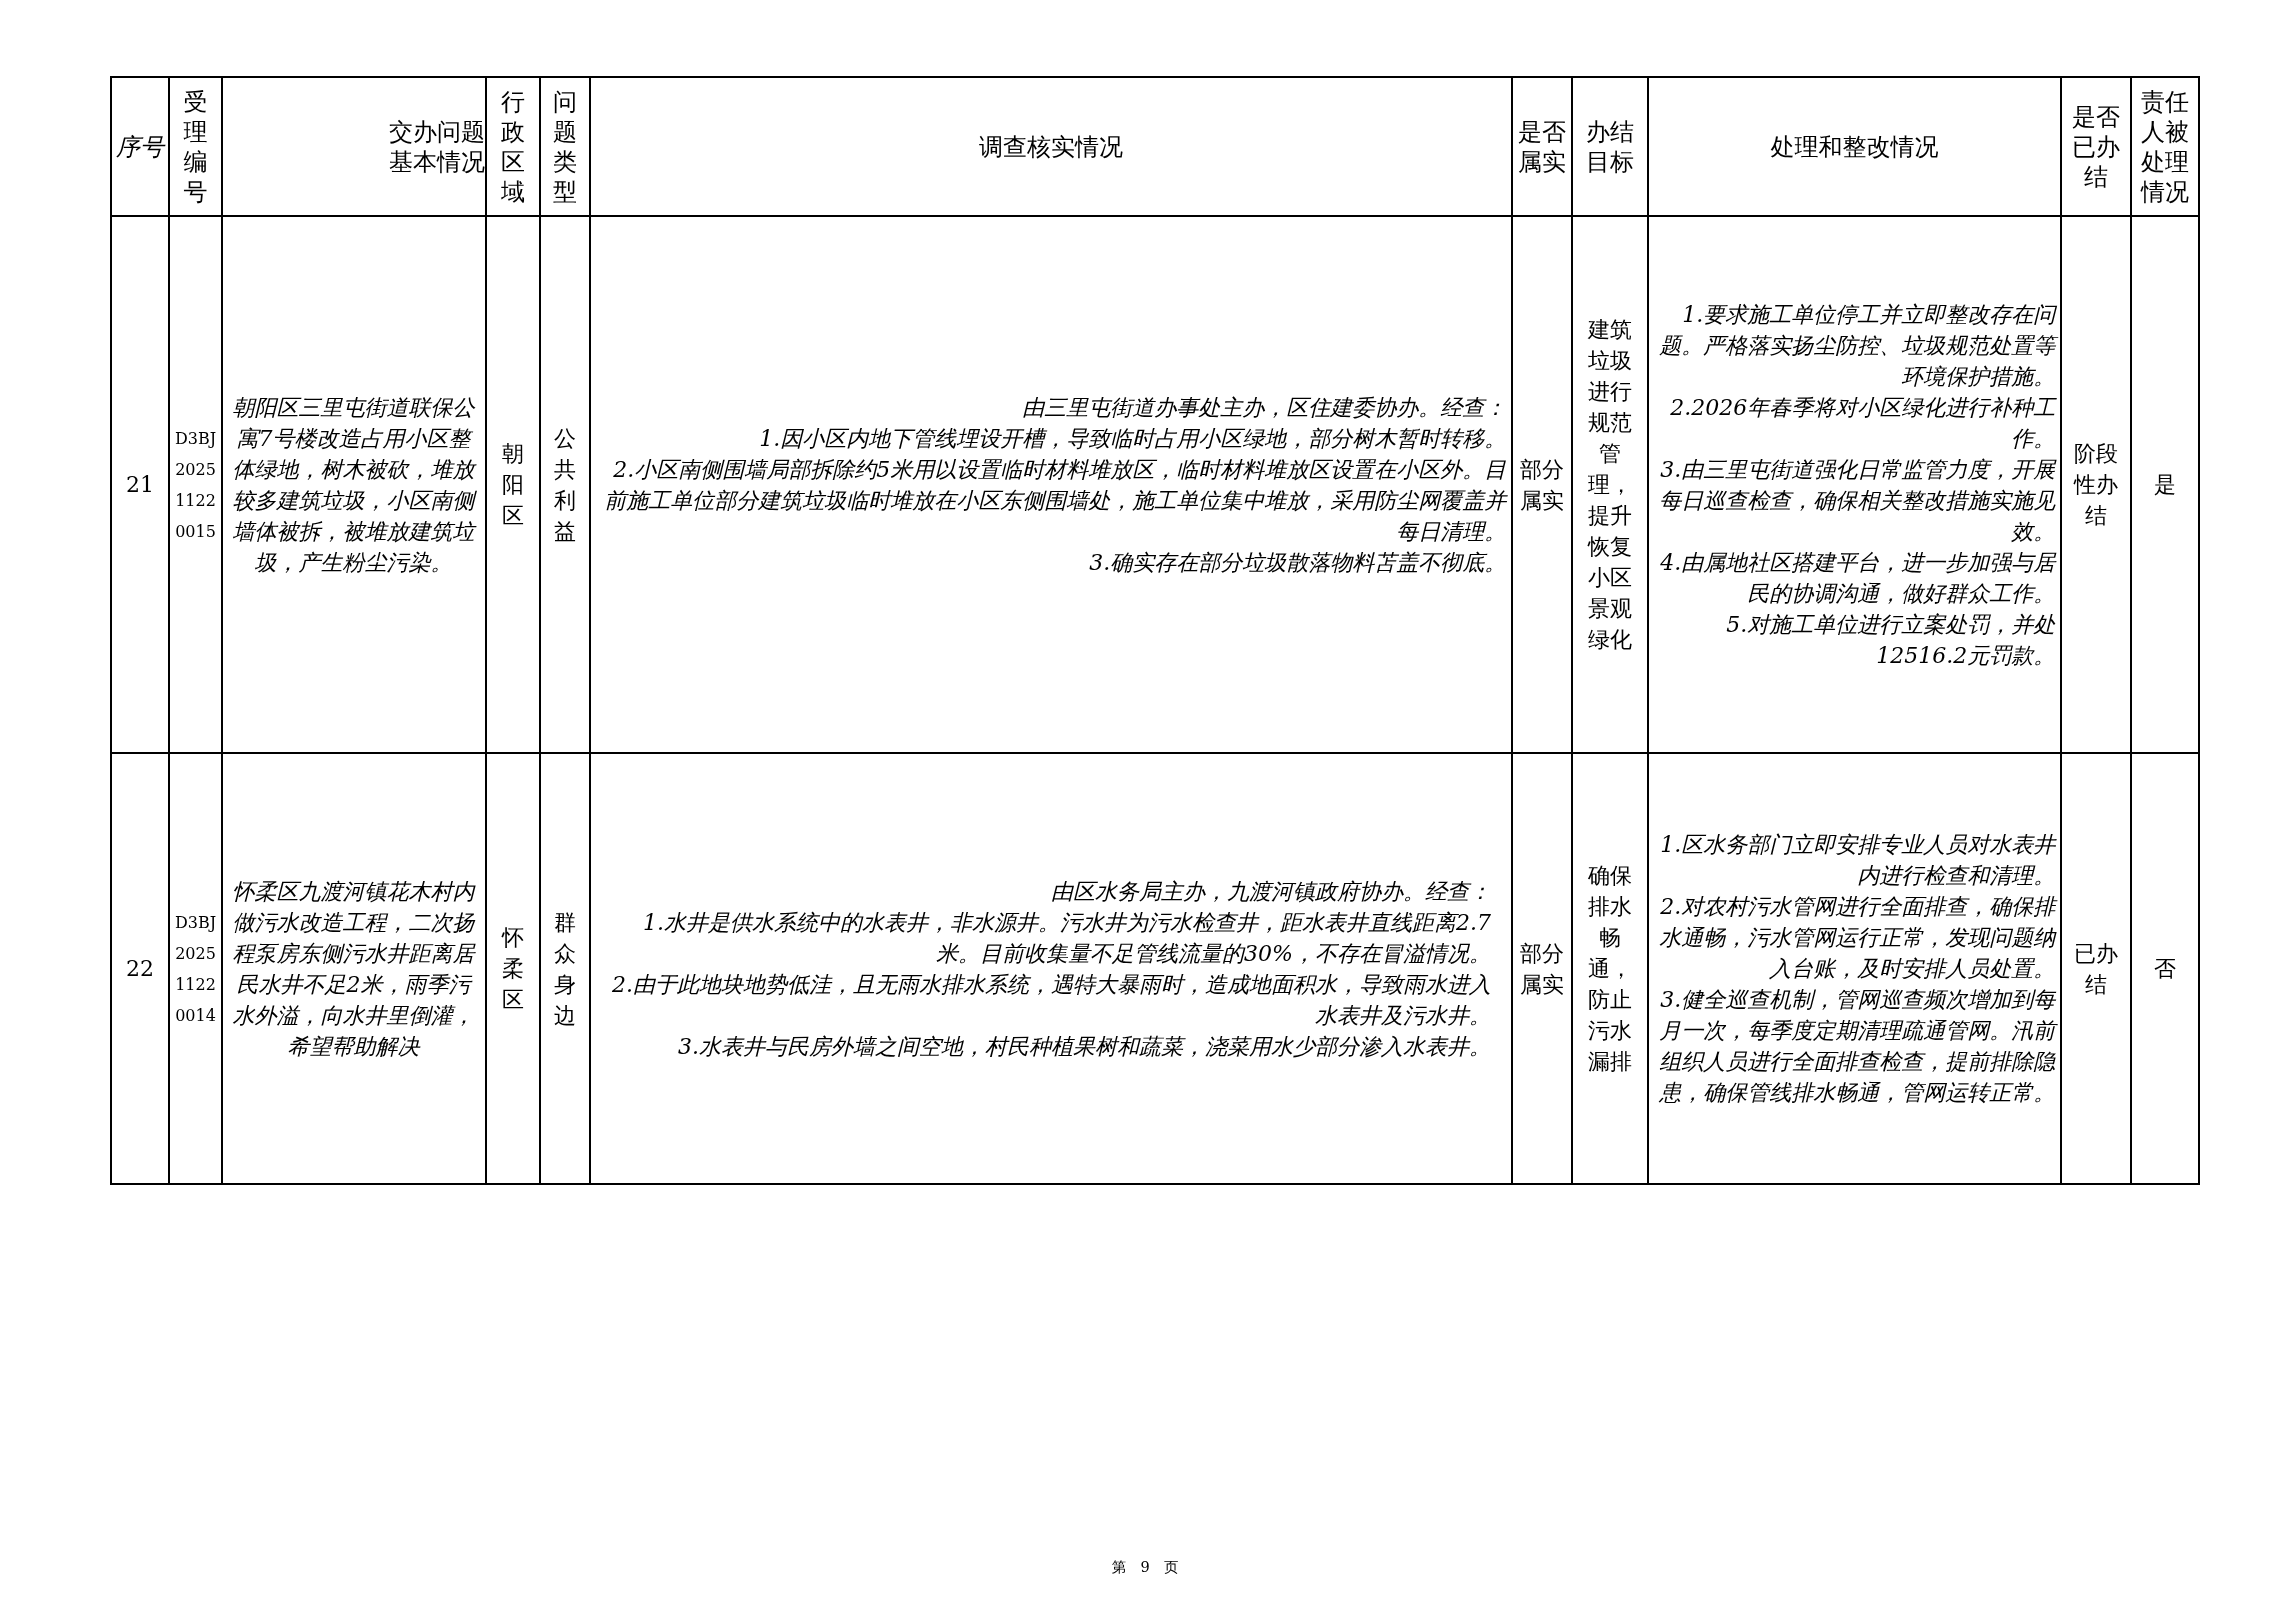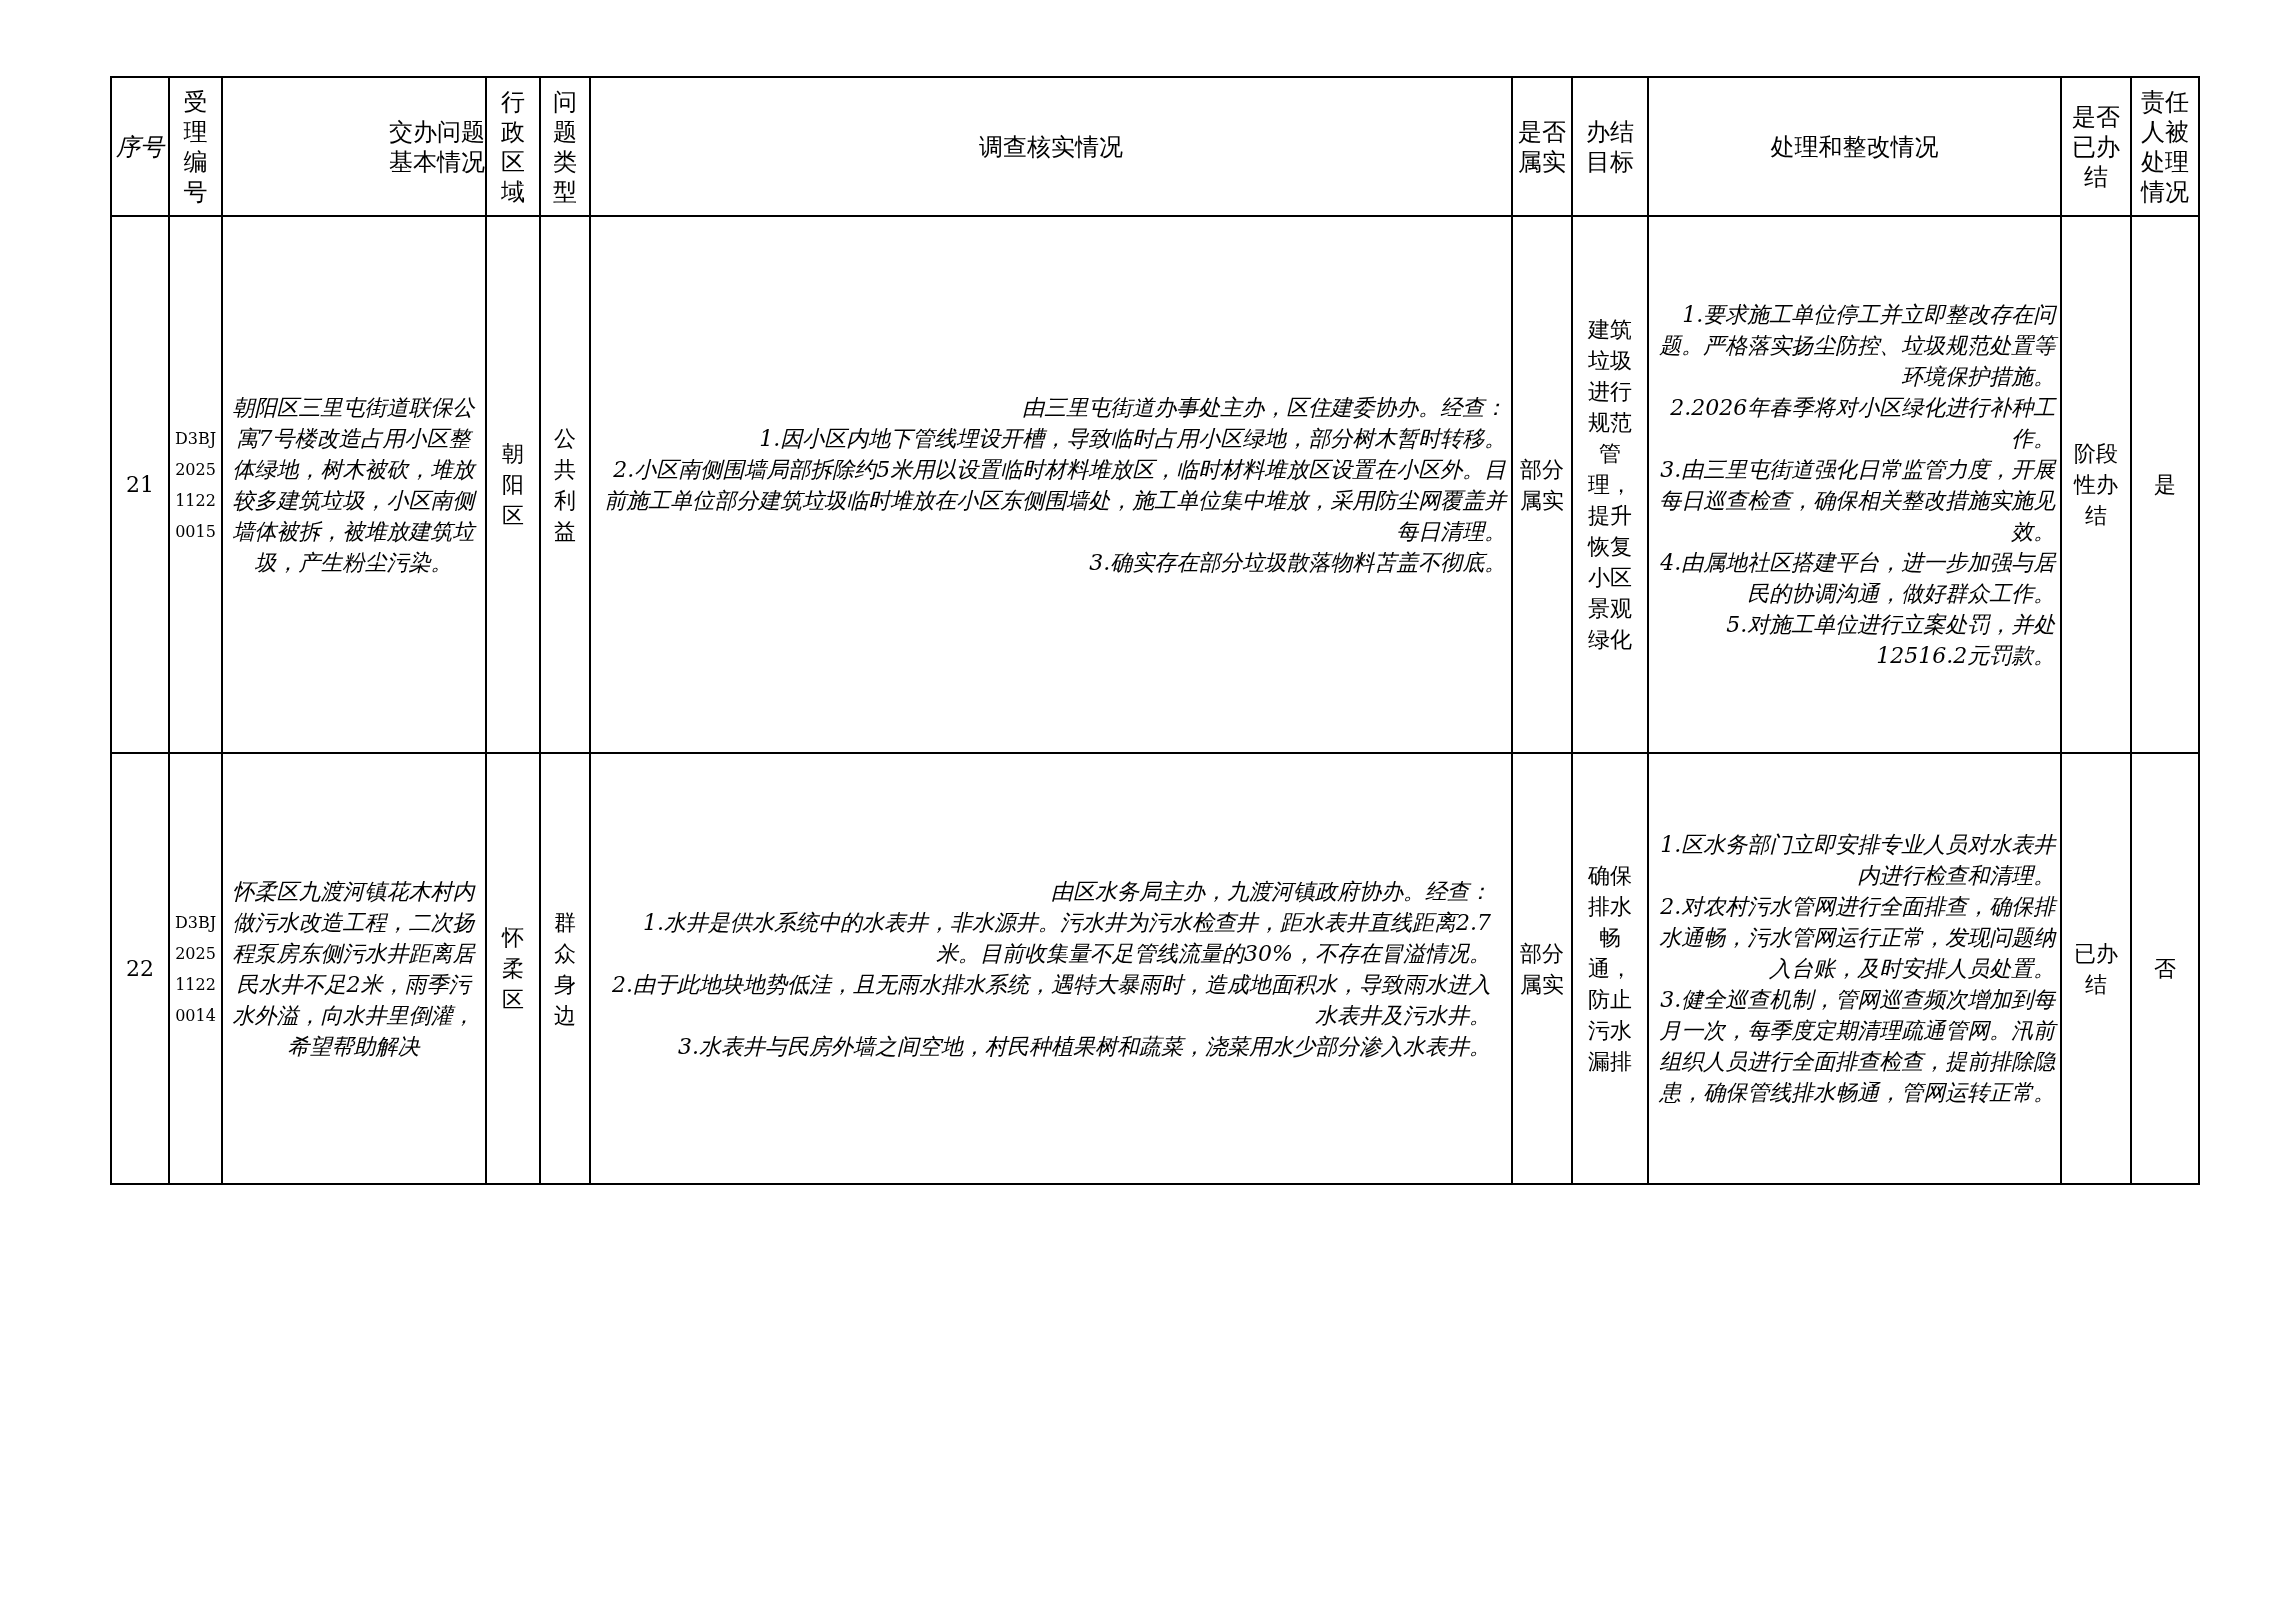--- a/index.html
+++ b/index.html
@@ -182,14 +182,15 @@
         <td>
             <div class="narrow" style="padding:0 10.6px">已办结</div>
           </td>
         <td>
             <div>否</div>
           </td>
       </tr>
     </tbody>
   </table>
 
+  <div class="footer">第 9 页</div>
 </div>
 
 
 </body></html>

